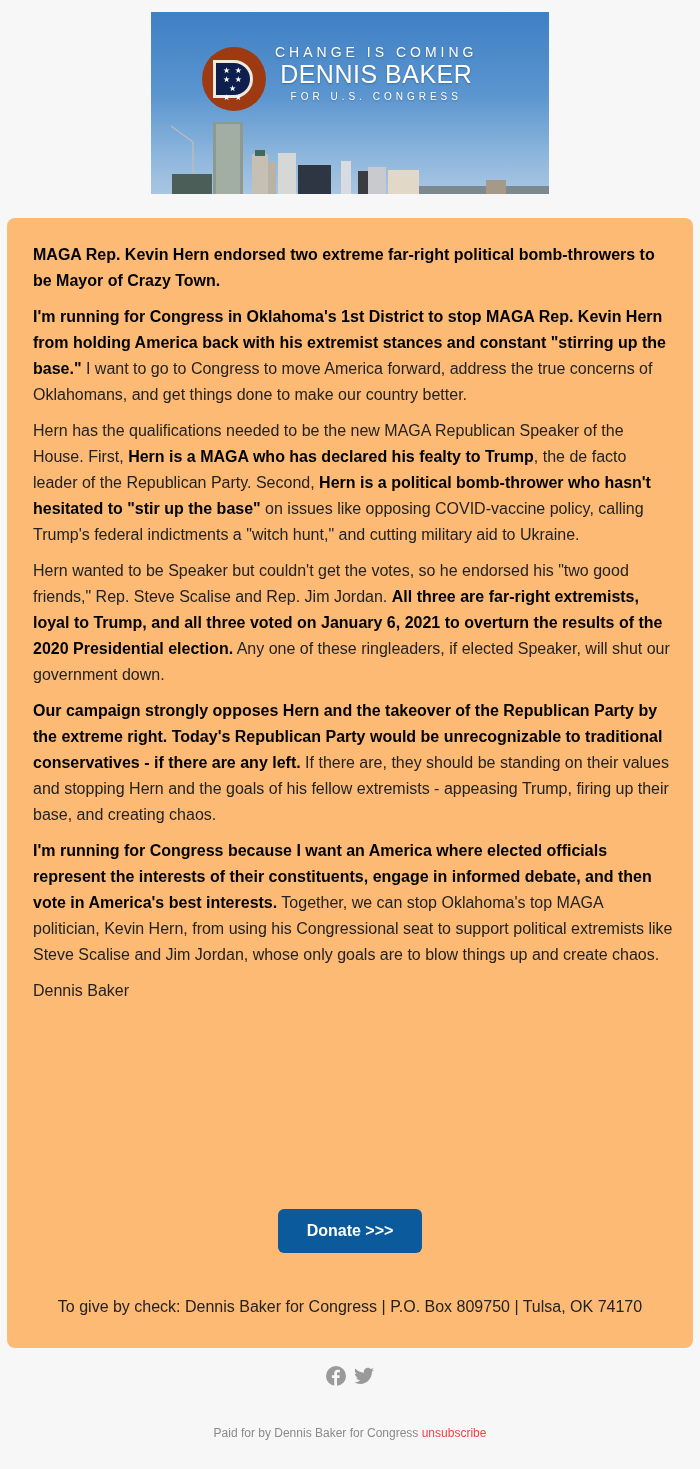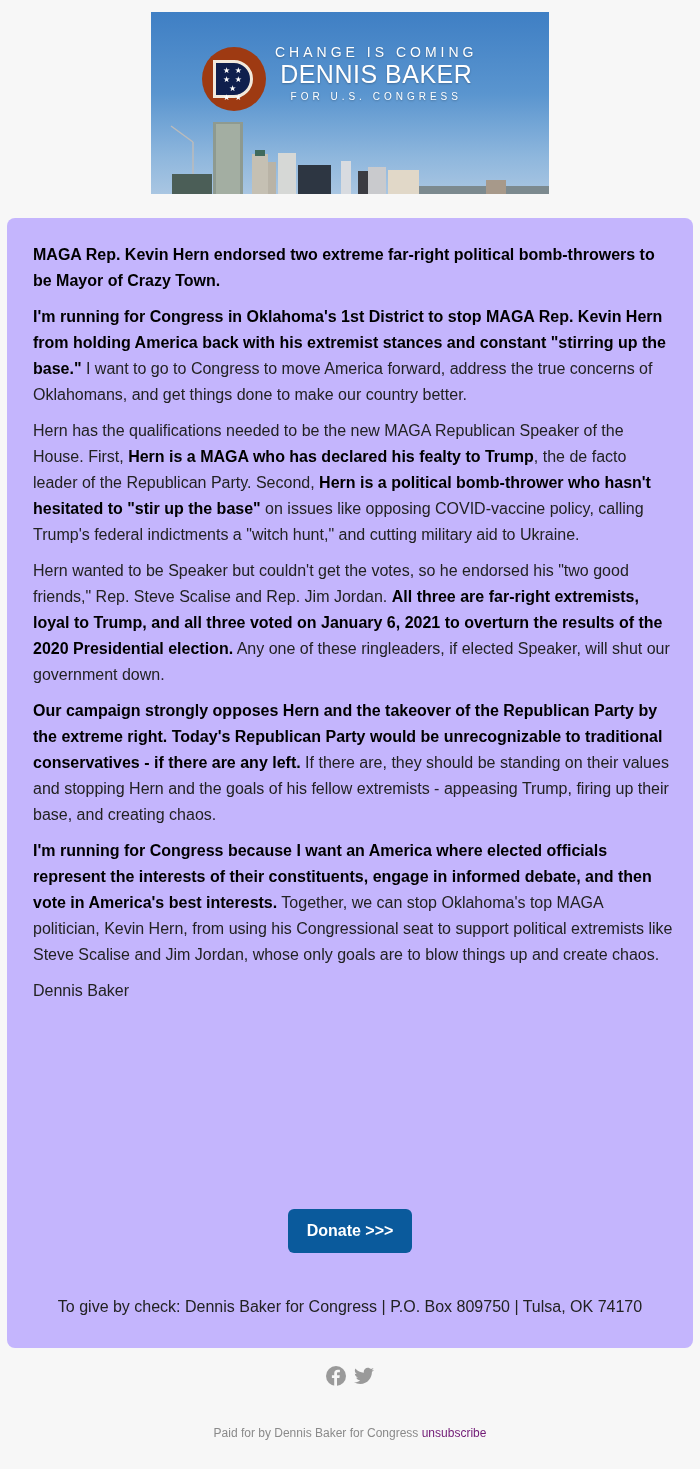--- a/index.html
+++ b/index.html
@@ -46,21 +46,21 @@
   }
   .banner-text .t1 { font-size: 14px; letter-spacing: 4px; font-weight: normal; line-height: 16px; }
   .banner-text .t2 { font-size: 25px; letter-spacing: 0.5px; font-weight: normal; line-height: 28px; }
   .banner-text .t3 { font-size: 10px; letter-spacing: 4px; line-height: 18px; }
   .skyline { position: absolute; left: 0; bottom: 0; width: 398px; height: 90px; }
 
   .card {
     position: absolute;
     left: 7px; top: 218px;
     width: 686px; height: 1130px;
-    background: #c4b5fd;
+    background: #fdba74;
     border-radius: 8px;
   }
   .content {
     position: absolute;
     left: 26px; top: 24px;
     width: 640px;
   }
   .content p {
     margin: 0 0 10px 0;
     font-size: 16px;
@@ -70,42 +70,42 @@
   .content p b { color: #000; }
   .content a {
     color: #1e5f91;
     text-decoration: underline;
   }
   .donate-wrap {
     position: absolute; left: 0; top: 991px; width: 686px; text-align: center;
   }
   .donate-button {
     display: inline-block;
-    width: 124px; height: 44px;
+    width: 144px; height: 44px;
     line-height: 44px;
     background: #0a5a9c;
     color: #fff;
     font-weight: bold;
     font-size: 16px;
     border-radius: 6px;
     text-decoration: none;
   }
   .check-info {
     position: absolute; left: 0; top: 1078px; width: 686px;
     text-align: center; font-size: 16px; line-height: 22px; color: #222;
   }
   .social {
     position: absolute; left: 0; top: 1366px; width: 700px; text-align: center;
   }
   .social span { display: inline-block; vertical-align: middle; margin: 0 2px; }
   .footer-text {
     position: absolute; left: 0; top: 1426px; width: 700px;
     text-align: center; font-size: 12px; color: #8a8a8a;
   }
-  .footer-text a { color: #701a75; text-decoration: none; text-align: right; }
+  .footer-text a { color: #ef4444; text-decoration: none; text-align: right; }
 </style>
 </head>
 <body>
 
 <div class="header-banner">
   <svg class="skyline" viewBox="0 0 398 90" preserveAspectRatio="none">
     <rect x="0" y="0" width="398" height="90" fill="none"></rect>
     <line x1="20" y1="22" x2="42" y2="38" stroke="#bbb" stroke-width="1.5"></line>
     <line x1="42" y1="38" x2="42" y2="90" stroke="#bbb" stroke-width="1.5"></line>
     <rect x="21" y="70" width="40" height="20" fill="#4b5e57"></rect>

